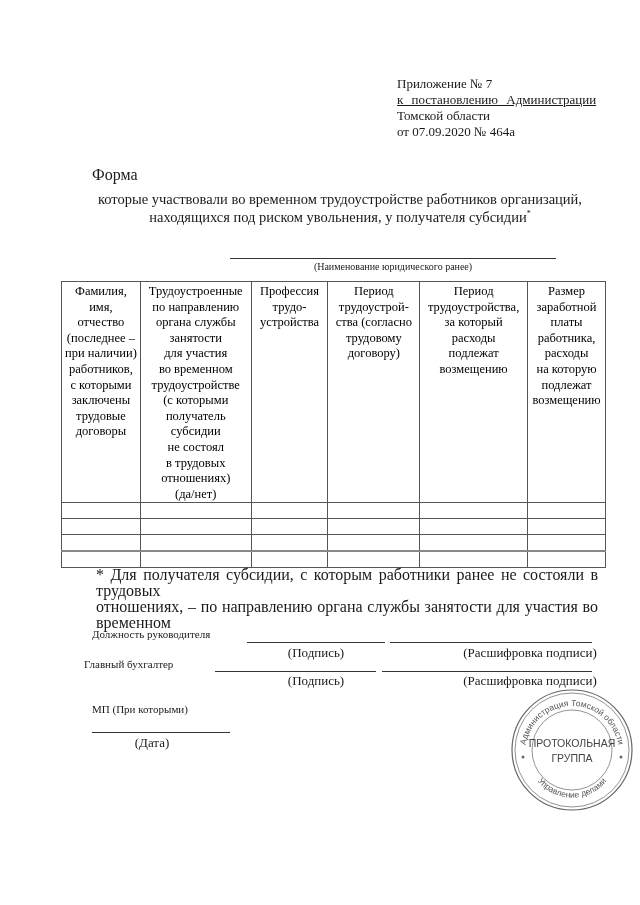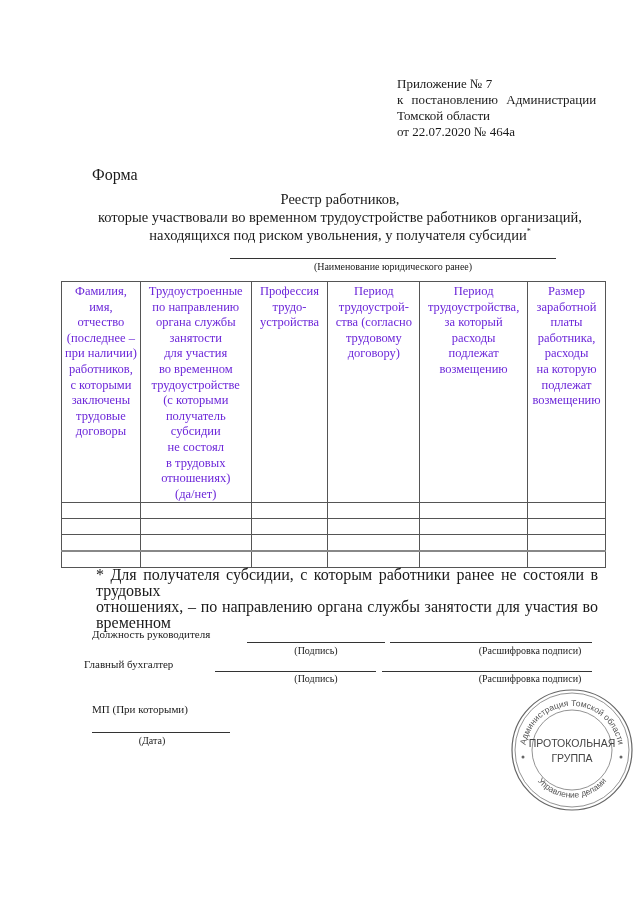--- a/index.html
+++ b/index.html
@@ -4,63 +4,62 @@
 <style>
   html, body { margin: 0; padding: 0; background: #ffffff; }
   body {
     width: 640px; height: 905px; position: relative; overflow: hidden;
     font-family: "Liberation Serif", "DejaVu Serif", serif;
     color: #1a1a1a;
   }
   .abs { position: absolute; }
   .appendix { left: 397px; top: 76px; font-size: 13px; line-height: 16px; }
   .appendix div { white-space: nowrap; }
-  .appendix .l2 { word-spacing: 5px; }
+  .appendix .l2 { word-spacing: 5px; text-decoration: underline; }
   .forma { left: 92px; top: 166px; font-size: 16px; }
   .title { left: 80px; width: 520px; top: 190px; text-align: center; font-size: 14.5px; line-height: 18px; }
   .title sup { font-size: 8px; vertical-align: top; position: relative; top: -3px; }
   .org-line { left: 230px; top: 258px; width: 326px; border-top: 1px solid #333; }
   .org-caption { left: 230px; width: 326px; top: 261px; text-align: center; font-size: 10px; }
 
   table.registry {
     position: absolute; left: 61px; top: 281px; width: 545px;
     border-collapse: collapse; font-size: 12.5px; line-height: 15.6px;
   }
   table.registry td, table.registry th {
     border: 1px solid #555; vertical-align: top; text-align: center;
-    font-weight: normal; padding: 2px 2px 0 2px; color: #6d28d9;
+    font-weight: normal; padding: 2px 2px 0 2px; color: #000000;
   }
   table.registry th { height: 207px; }
   table.registry td { height: 15px; padding: 0; }
   table.registry tr.last td { border-top: 2px solid #888; }
   th span.hl { display: block; white-space: pre-line; }
 
   .footnote { left: 96px; top: 567px; width: 502px; font-size: 16px; line-height: 16px; text-align: justify; }
   .footnote .fl { text-align-last: justify; }
 
   .sig-label { font-size: 11px; }
   .sig-line { border-top: 1px solid #333; }
-  .sig-cap { font-size: 10px; text-align: center; }
+  .sig-cap { font-size: 13px; text-align: center; }
 
   .stamp { left: 507px; top: 685px; width: 130px; height: 130px; }
 </style>
 </head>
 <body>
 
 <div class="abs appendix">
   <div>Приложение № 7</div>
   <div class="l2">к  постановлению  Администрации</div>
   <div>Томской области</div>
-  <div> от 22.07.2020 № 464а</div>
+  <div> от 07.09.2020 № 464а</div>
 </div>
 
 <div class="abs forma">Форма</div>
 
 <div class="abs title">
-  <div>Реестр работников,</div>
   <div>которые участвовали во временном трудоустройстве работников организаций,</div>
   <div><span>находящихся под риском увольнения, у получателя субсидии</span><sup>*</sup></div>
 </div>
 
 <div class="abs org-line"></div>
 <div class="abs org-caption">(Наименование юридического ранее)</div>
 
 <table class="registry">
   <colgroup>
     <col style="width:79px">

